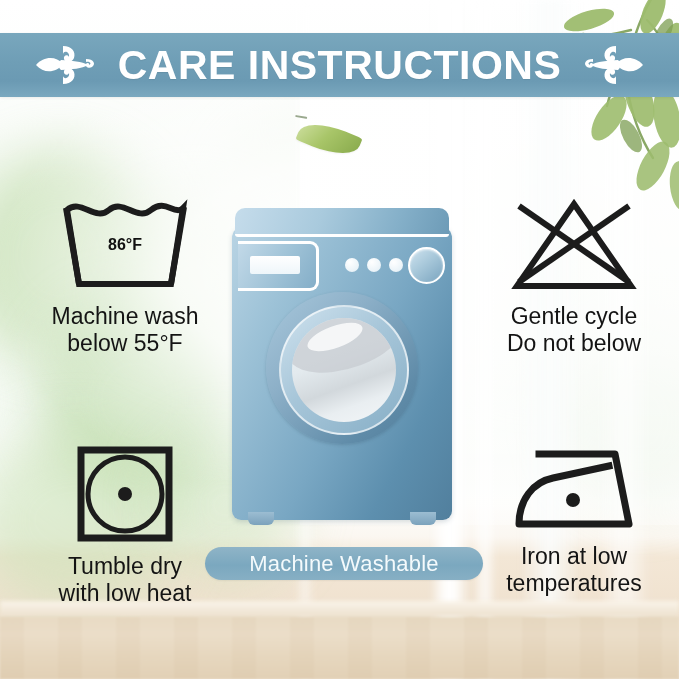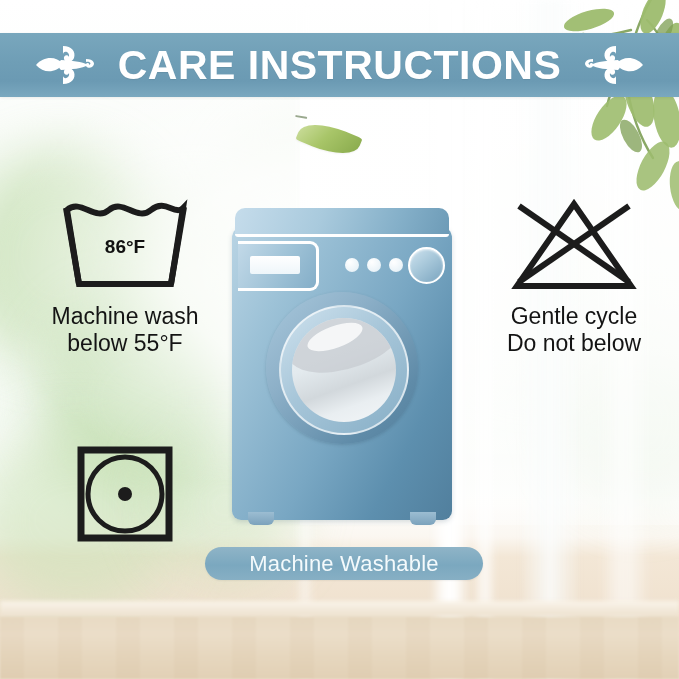--- a/index.html
+++ b/index.html
@@ -152,21 +152,21 @@
 
   .cell-wash     { left: 18px;  top: 196px;  width: 214px; }
   .cell-bleach   { left: 470px; top: 196px;  width: 208px; }
   .cell-dry      { left: 18px;  top: 444px;  width: 214px; }
   .cell-iron     { left: 470px; top: 444px;  width: 208px; }
 
   .tub-temp {
     position: absolute;
     left: 0; right: 0; top: 40px;
     text-align: center;
-    font-size: 19px;
+    font-size: 16px;
     font-weight: bold;
     color: #111;
   }
   .tub-wrap { position: relative; width: 136px; height: 98px; }
 
   
   .machine {
     position: absolute;
     left: 232px; top: 208px;
     width: 220px; height: 320px;
@@ -391,22 +391,32 @@
     <div class="cell-label">Gentle cycle
 Do not below</div>
   </div>
 
   <div class="cell cell-dry">
     <svg class="sym" width="100" height="100" viewBox="0 0 100 100">
       <rect x="6" y="6" width="88" height="88" fill="none" stroke="#1c1c1c" stroke-width="7"></rect>
       <circle cx="50" cy="50" r="37" fill="none" stroke="#1c1c1c" stroke-width="5"></circle>
       <circle cx="50" cy="50" r="7" fill="#1c1c1c"></circle>
     </svg>
-  </div>
-
+    <div class="cell-label">Tumble dry
+with low heat</div>
+  </div>
+
+  <div class="cell cell-iron">
+    <svg class="sym" width="126" height="90" viewBox="0 0 126 90">
+      <path d="M28 10 L104 10 L118 80 L8 80 C8 56, 22 38, 42 34 L98 22" fill="none" stroke="#1c1c1c" stroke-width="7" stroke-linejoin="round" stroke-linecap="square"></path>
+      <circle cx="62" cy="56" r="7" fill="#1c1c1c"></circle>
+    </svg>
+    <div class="cell-label">Iron at low
+temperatures</div>
+  </div>
 
   <div class="machine">
     <div class="m-body"></div>
     <div class="m-top"></div>
     <div class="m-drawer"></div>
     <div class="m-dot d1"></div>
     <div class="m-dot d2"></div>
     <div class="m-dot d3"></div>
     <div class="m-dial"></div>
     <div class="m-door-outer">

